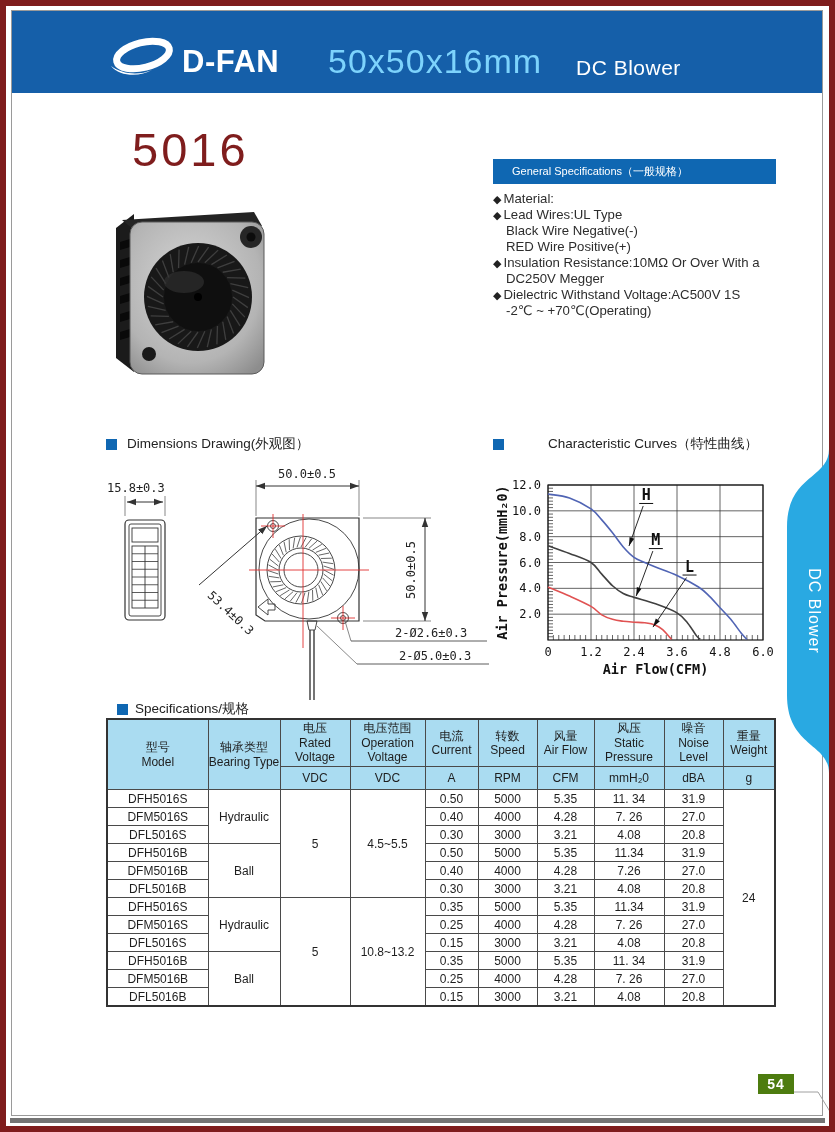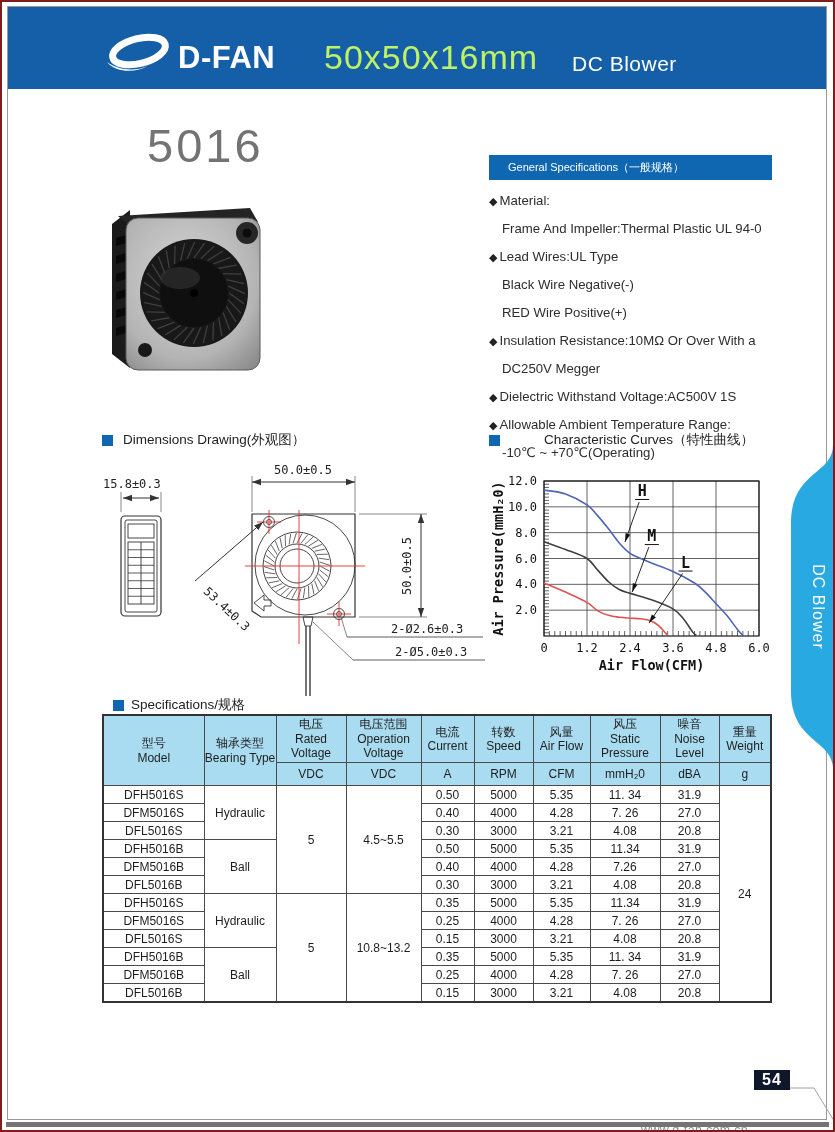--- a/index.html
+++ b/index.html
@@ -1,33 +1,33 @@
 <!DOCTYPE html>
 <html><head>
 <meta charset="utf-8">
 <style>
   html,body{margin:0;padding:0;background:#e8e8e8;}
   .page{position:relative;width:835px;height:1132px;background:#fff;margin:0 auto;
         font-family:"Liberation Sans","DejaVu Sans",sans-serif;overflow:hidden;
-        border:2px solid #7f1d1d;box-sizing:border-box;}
+        border:6px solid #7f1d1d;box-sizing:border-box;}
   .inner-border{position:absolute;left:5px;top:4px;right:6px;bottom:10px;border:1px solid #9a9a9a;pointer-events:none;}
   
   .topbar{position:absolute;left:6px;top:5px;right:7px;height:82px;background:#155fa9;}
   .topbar .logo-svg{position:absolute;left:96px;top:24px;}
   .brand{position:absolute;left:170px;top:33px;color:#fff;font-size:31px;font-weight:bold;letter-spacing:.5px;}
-  .size-title{position:absolute;left:316px;top:31px;color:#bef264;font-size:34px;letter-spacing:1px;}
+  .size-title{position:absolute;left:316px;top:31px;color:#7dd3fc;font-size:34px;letter-spacing:1px;}
   .ptype{position:absolute;left:564px;top:45px;color:#fff;font-size:21px;letter-spacing:.5px;}
   
-  .model-title{position:absolute;left:126px;top:116px;font-size:47px;color:#737373;letter-spacing:3px;margin-left:19px;}
+  .model-title{position:absolute;left:126px;top:116px;font-size:47px;color:#7f1d1d;letter-spacing:3px;}
   .photo{position:absolute;left:106px;top:196px;}
   
   .genspec{position:absolute;left:487px;top:153px;width:283px;}
   .genspec-title{background:#0f67b2;color:#fff;font-size:11px;padding:5px 19px;}
   .genspec-list{list-style:none;margin:7px 0 0 0;padding:0;font-size:13.2px;color:#2d2d2d;}
-  .genspec-list li{line-height:28px;white-space:nowrap;}
+  .genspec-list li{line-height:16px;white-space:nowrap;}
   .genspec-list li.cont{padding-left:13px;}
   .diamond{font-size:11px;margin-right:2px;color:#222;}
   
   .sec-title{position:absolute;display:flex;align-items:center;gap:7px;font-size:13.5px;color:#222;}
   .sec-title .sq{width:11px;height:11px;background:#0f67b2;flex:0 0 auto;}
   #sec-dims{left:100px;top:429px;gap:10px;}
   #sec-curves{left:487px;top:429px;gap:44px;}
   #sec-specs{left:100px;top:694px;padding-left:11px;}
   
   .drawing{position:absolute;left:95px;top:452px;}
@@ -47,22 +47,22 @@
   .spec-table{position:absolute;left:100px;top:712px;border-collapse:collapse;table-layout:fixed;
               border:2px solid #333;font-size:12px;color:#1e1e1e;}
   .spec-table th,.spec-table td{border:1px solid #4a4a4a;text-align:center;padding:0;}
   .spec-table thead th{background:#aadcf1;font-weight:normal;line-height:1.2;}
   .spec-table .hrow1 th{height:46px;}
   .spec-table .hrow2 th{height:22px;}
   .spec-table tbody td{height:17px;}
   
   .footer-url{position:absolute;top:1079px;left:560px;width:186px;text-align:right;
               font-size:12.5px;color:#8a8a8a;letter-spacing:.3px;margin-top:42px;}
-  .page-num{position:absolute;left:752px;top:1068px;width:36px;height:20px;background:#0f172a;
-            color:#fff;font-size:16px;font-weight:bold;display:flex;align-items:center;justify-content:center;letter-spacing:1px;}
+  .page-num{position:absolute;left:752px;top:1068px;width:36px;height:20px;background:#4d7c0f;
+            color:#fff;font-size:14px;font-weight:bold;display:flex;align-items:center;justify-content:center;letter-spacing:1px;}
   .corner-svg{position:absolute;left:784px;top:1074px;}
   .bottom-bar{position:absolute;left:4px;right:4px;bottom:3px;height:5px;background:#747474;}
 </style>
 </head>
 <body>
 
 <div class="page">
   <div class="inner-border"></div>
 
   <header class="topbar">
@@ -130,29 +130,27 @@
       </g>
     <circle cx="86" cy="95" r="34" fill="#0f0f0f"></circle>
     <ellipse cx="72" cy="80" rx="20" ry="11" fill="#343434" opacity="0.6"></ellipse>
     <circle cx="86" cy="95" r="4" fill="#000"></circle>
   </svg>
 
   <section class="genspec">
     <div class="genspec-title">General Specifications（一般规格）</div>
     <ul class="genspec-list" id="genspec-list">
         <li><span class="diamond">◆</span><span>Material:</span></li>
-        <li class="cont"><span>Frame And Impeller:Thermal Plastic UL 94-0</span></li>
         <li><span class="diamond">◆</span><span>Lead Wires:UL Type</span></li>
         <li class="cont"><span>Black Wire Negative(-)</span></li>
         <li class="cont"><span>RED Wire Positive(+)</span></li>
         <li><span class="diamond">◆</span><span>Insulation Resistance:10MΩ Or Over With a</span></li>
         <li class="cont"><span>DC250V Megger</span></li>
         <li><span class="diamond">◆</span><span>Dielectric Withstand Voltage:AC500V 1S</span></li>
-        <li><span class="diamond">◆</span><span>Allowable Ambient Temperature Range:</span></li>
-        <li class="cont"><span>-10℃ ~ +70℃(Operating)</span></li>
+        <li class="cont"><span>-2℃ ~ +70℃(Operating)</span></li>
       </ul>
   </section>
 
   <div class="sec-title" id="sec-dims">
     <span class="sq"></span>
     <span>Dimensions Drawing(外观图）</span>
   </div>
   <div class="sec-title" id="sec-curves">
     <span class="sq"></span>
     <span>Characteristic Curves（特性曲线）</span>

